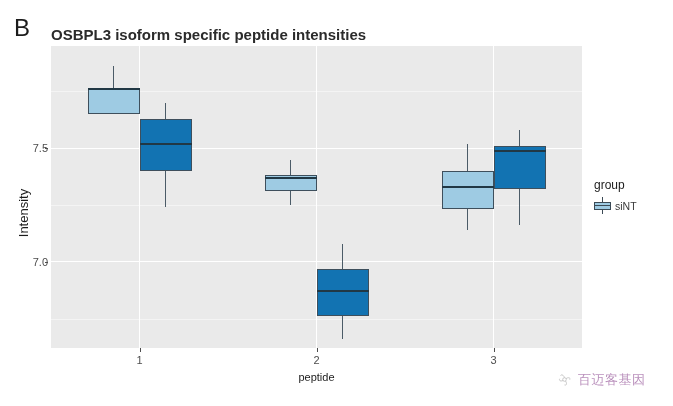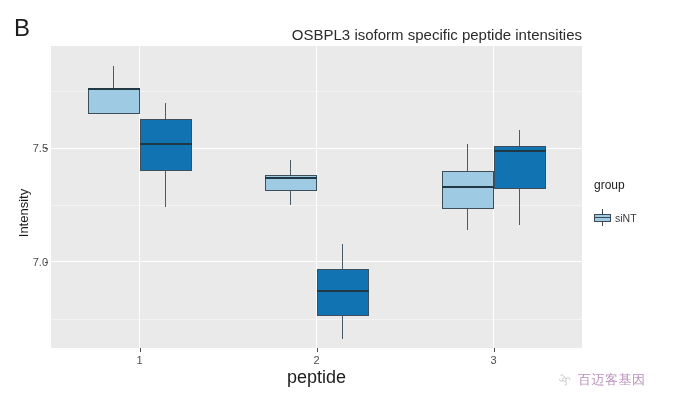--- a/index.html
+++ b/index.html
@@ -30,24 +30,25 @@
     line-height: 24px;
     color: #1c1c1c;
     font-family: "Liberation Sans", sans-serif;
     letter-spacing: 0px;
   }
   #chart-title {
     position: absolute;
     left: 51px;
     top: 26px;
     width: 531px;
-    text-align: right;
+    text-align: left;
     font-size: 15px;
     line-height: 17px;
     color: #2b2b2b;
+    font-weight: bold;
   }
   #plot-panel {
     position: absolute;
     left: 51px;
     top: 46px;
     width: 531px;
     height: 302px;
     background: #eaeaea;
     overflow: hidden;
   }
@@ -129,35 +130,35 @@
     font-size: 11px;
     line-height: 12px;
     color: #4d4d4d;
   }
   #x-axis-title {
     position: absolute;
     left: 51px;
     top: 370px;
     width: 531px;
     text-align: center;
-    font-size: 18px;
+    font-size: 11px;
     line-height: 14px;
     color: #1c1c1c;
   }
   #legend {
     position: absolute;
     left: 594px;
     top: 178px;
     width: 78px;
   }
   #legend-title {
     font-size: 12px;
     line-height: 14px;
     color: #1c1c1c;
-    margin-bottom: 16px;
+    margin-bottom: 4px;
   }
   .legend-row {
     display: flex;
     align-items: center;
     height: 19px;
   }
   .legend-key {
     position: relative;
     width: 17px;
     height: 17px;

